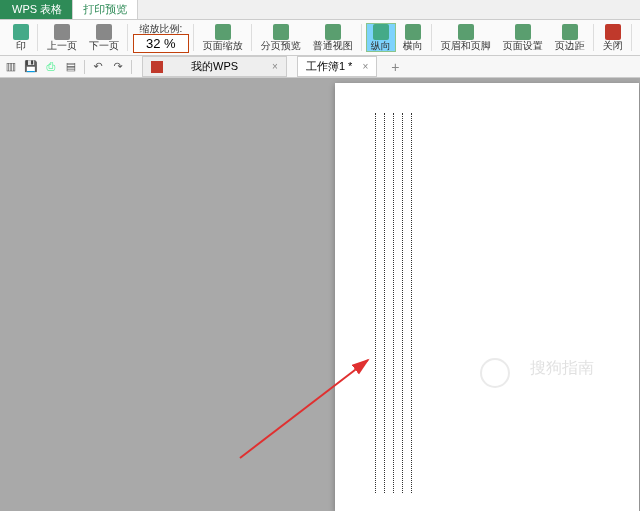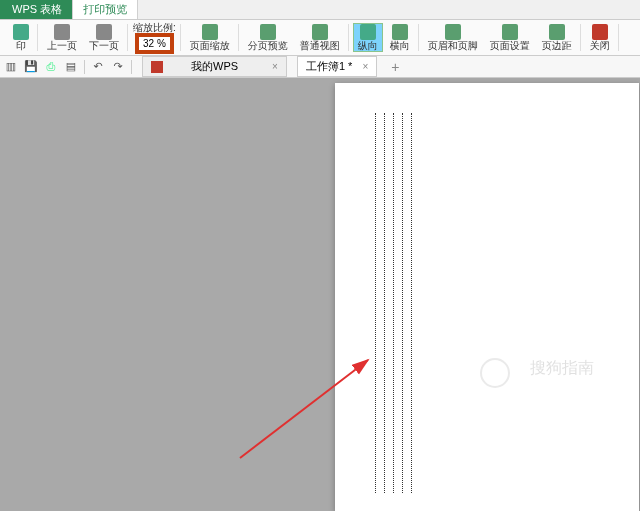--- a/index.html
+++ b/index.html
@@ -14,21 +14,21 @@
 .rb-group { display: flex; flex-direction: column; align-items: center; justify-content: center; padding: 0 5px; height: 100%; position: relative; }
 .rb-group::after { content: ""; position: absolute; right: 0; top: 4px; bottom: 4px; width: 1px; background: #ddd; }
 .rb-row { display: flex; align-items: center; gap: 4px; }
 .rb-icon { width: 16px; height: 16px; display: inline-block; background: #5a9e6f; border-radius: 2px; }
 .rb-icon.doc { background: #4a8; }
 .rb-icon.nav { background: #888; }
 .rb-icon.red { background: #c0392b; }
 .rb-lbl { font-size: 10px; color: #333; margin-top: 1px; line-height: 1; white-space: nowrap; }
 .rb-item { display: flex; flex-direction: column; align-items: center; cursor: pointer; padding: 0 4px; height: 100%; justify-content: center; }
 .rb-item.active { background: #7dd3fc; outline: 1px solid #8bc48b; }
-.zoom-box { border: 4px solid #c2410c; padding: 1px 4px; font-size: 10px; background: #fff; }
+.zoom-box { border: 1px solid #c2410c; padding: 1px 12px; font-size: 13px; background: #fff; }
 
 .qat { height: 22px; background: #f7f7f7; display: flex; align-items: center; padding: 0 4px; gap: 6px; border-bottom: 1px solid #ccc; }
 .qat .ic { width: 14px; height: 14px; display: inline-flex; align-items: center; justify-content: center; font-size: 11px; color: #555; cursor: pointer; }
 .qat .ic.prn { color: #2e7; }
 .qat .sep { width: 1px; height: 14px; background: #ccc; }
 .doc-tab { display: flex; align-items: center; padding: 2px 8px; font-size: 11px; gap: 4px; border: 1px solid #ccc; background: #fff; margin-left: 4px; }
 .doc-tab.inactive { background: #eee; gap: 28px; }
 .doc-tab .wps-ic { width: 12px; height: 12px; background: #c0392b; display: inline-block; }
 .doc-tab .cls { font-size: 10px; color: #888; margin-left: 6px; cursor: pointer; }
 .plus { font-size: 14px; color: #888; margin-left: 8px; cursor: pointer; }

